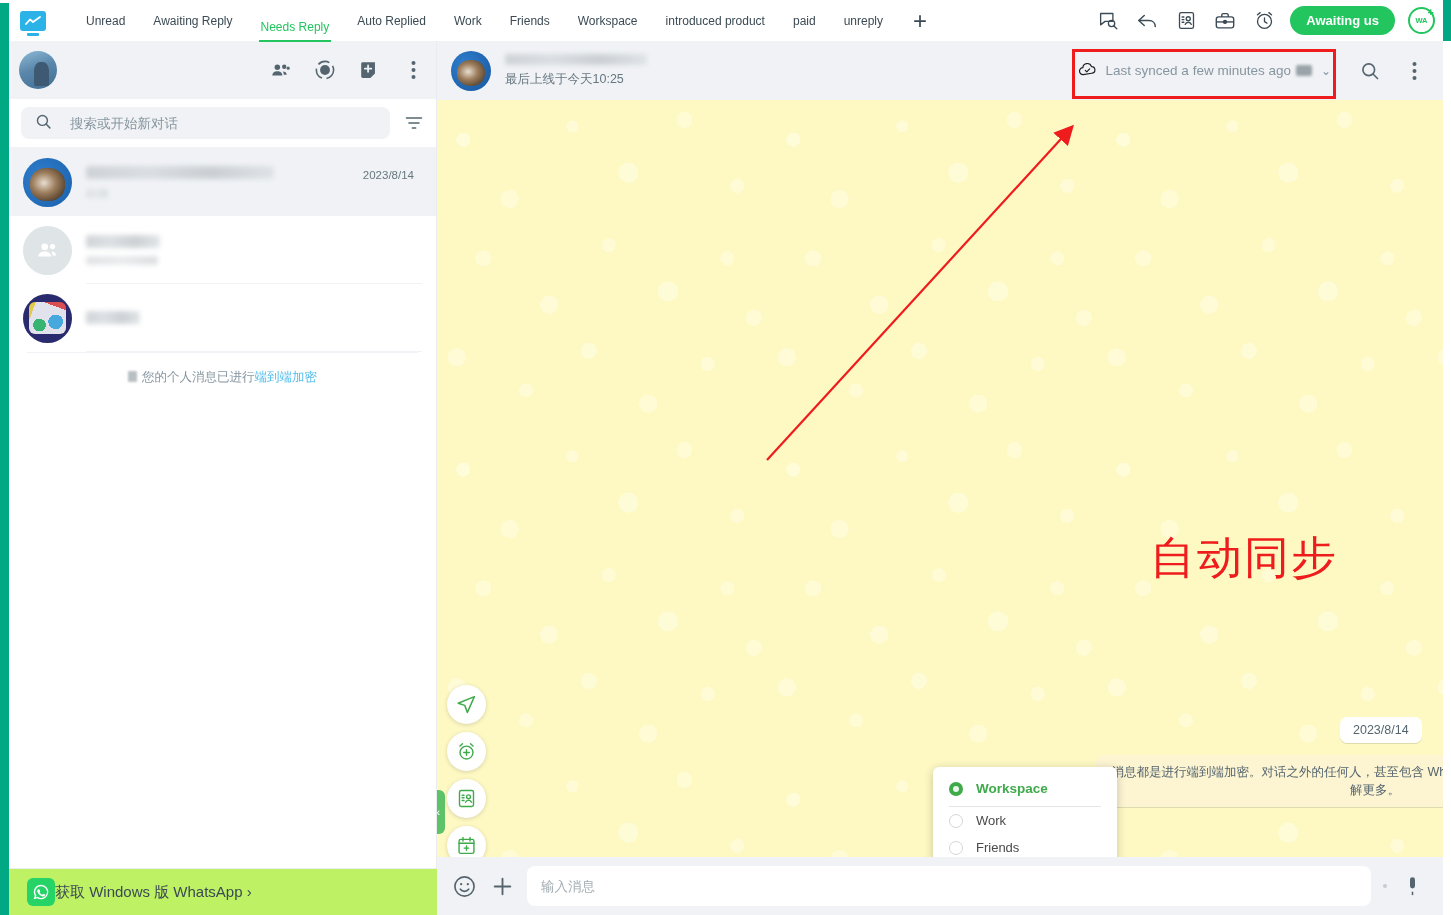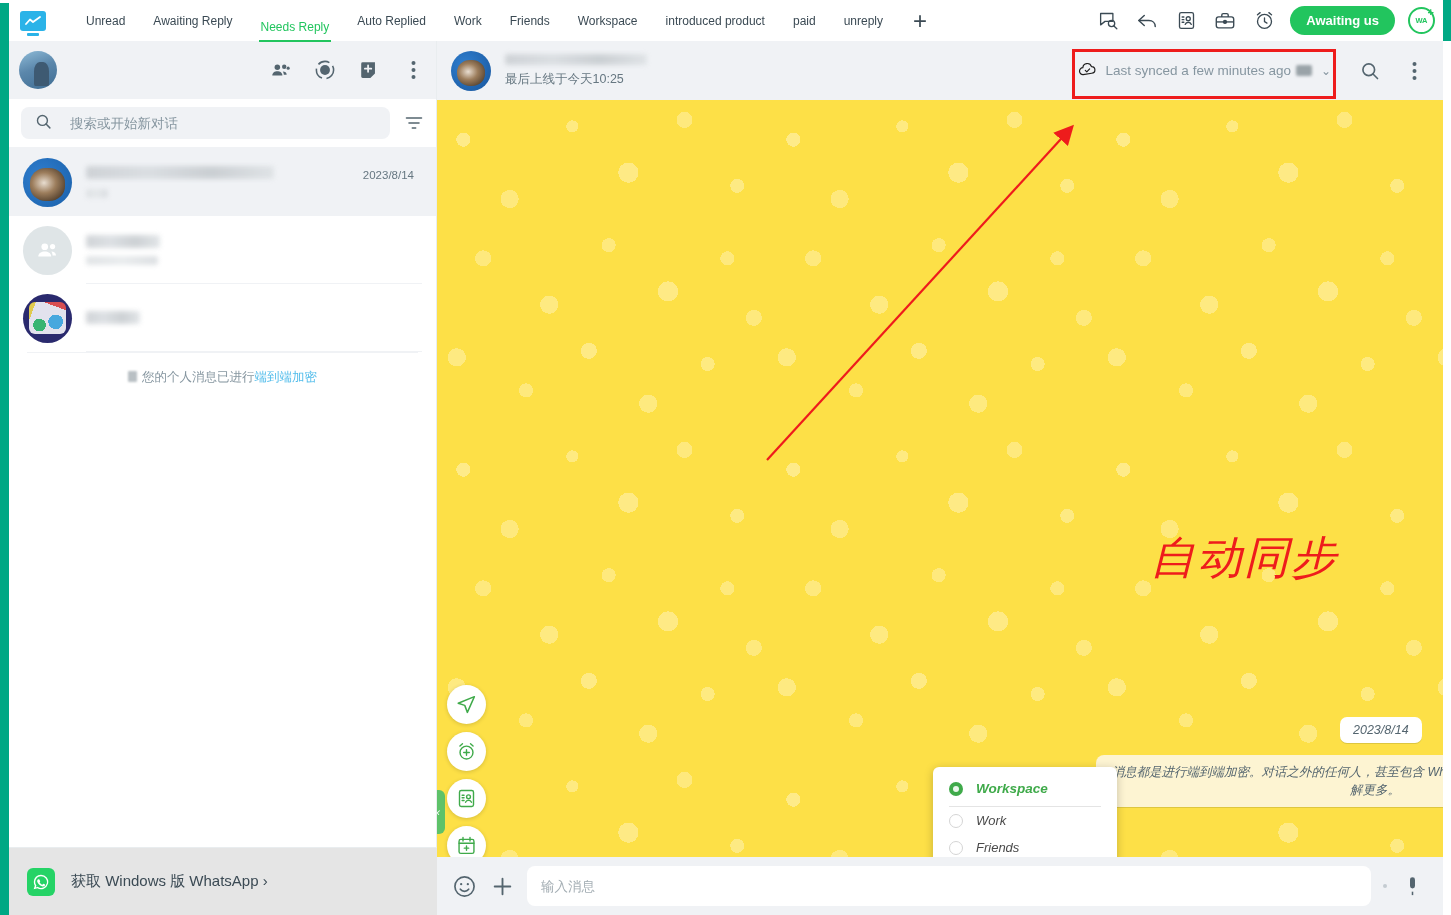--- a/index.html
+++ b/index.html
@@ -220,23 +220,23 @@
     border-top: 1px solid #f0f2f5; margin: 0 18px;
   }
   .lp-encrypt .lk { color: #53bdeb; }
   .lp-encrypt .lock {
     display:inline-block; width:9px;height:11px;
     background:#b9c0c4; border-radius:1px; vertical-align:-1px;
     margin-right:5px; filter: blur(1px);
   }
   .lp-footer {
     position: absolute; bottom: 0; left: 0;
-    width: 428px; height: 68px; background: #e5e5e5;
+    width: 428px; height: 47px; background: #bef264;
     border-top: 1px solid #e9edef;
-    display: flex; align-items: center; padding-left: 18px; gap: 16px;
+    display: flex; align-items: center; padding-left: 18px; 
     cursor: pointer;
   }
   .wa-sq {
     width: 28px; height: 28px; border-radius: 6px; background: #25d366;
     display:flex; align-items:center; justify-content:center;
   }
   .lp-footer-text { font-size: 15px; color: #3b4a54; }
 
   
   .chat-panel {
@@ -278,22 +278,21 @@
     position: absolute;
     left: 1072px; top: 49px;
     width: 264px; height: 50px;
     border: 3px solid #ee1c1c;
     z-index: 60; pointer-events: none;
   }
 
   
   .chat-body-area {
     flex: 1; position: relative; overflow: hidden;
-    background-color: #fde047;
-    font-style: italic;
+    background-color: #fef9c3;
   }
   .chat-bg-pattern {
     position:absolute; inset:0;
     opacity: .42;
     background-image:
       radial-gradient(circle at 8% 12%, rgba(255,255,255,.85) 0 7px, transparent 7px),
       radial-gradient(circle at 22% 30%, rgba(255,255,255,.7) 0 9px, transparent 9px),
       radial-gradient(circle at 41% 8%, rgba(255,255,255,.75) 0 6px, transparent 6px),
       radial-gradient(circle at 58% 22%, rgba(255,255,255,.8) 0 10px, transparent 10px),
       radial-gradient(circle at 75% 6%, rgba(255,255,255,.7) 0 8px, transparent 8px),

